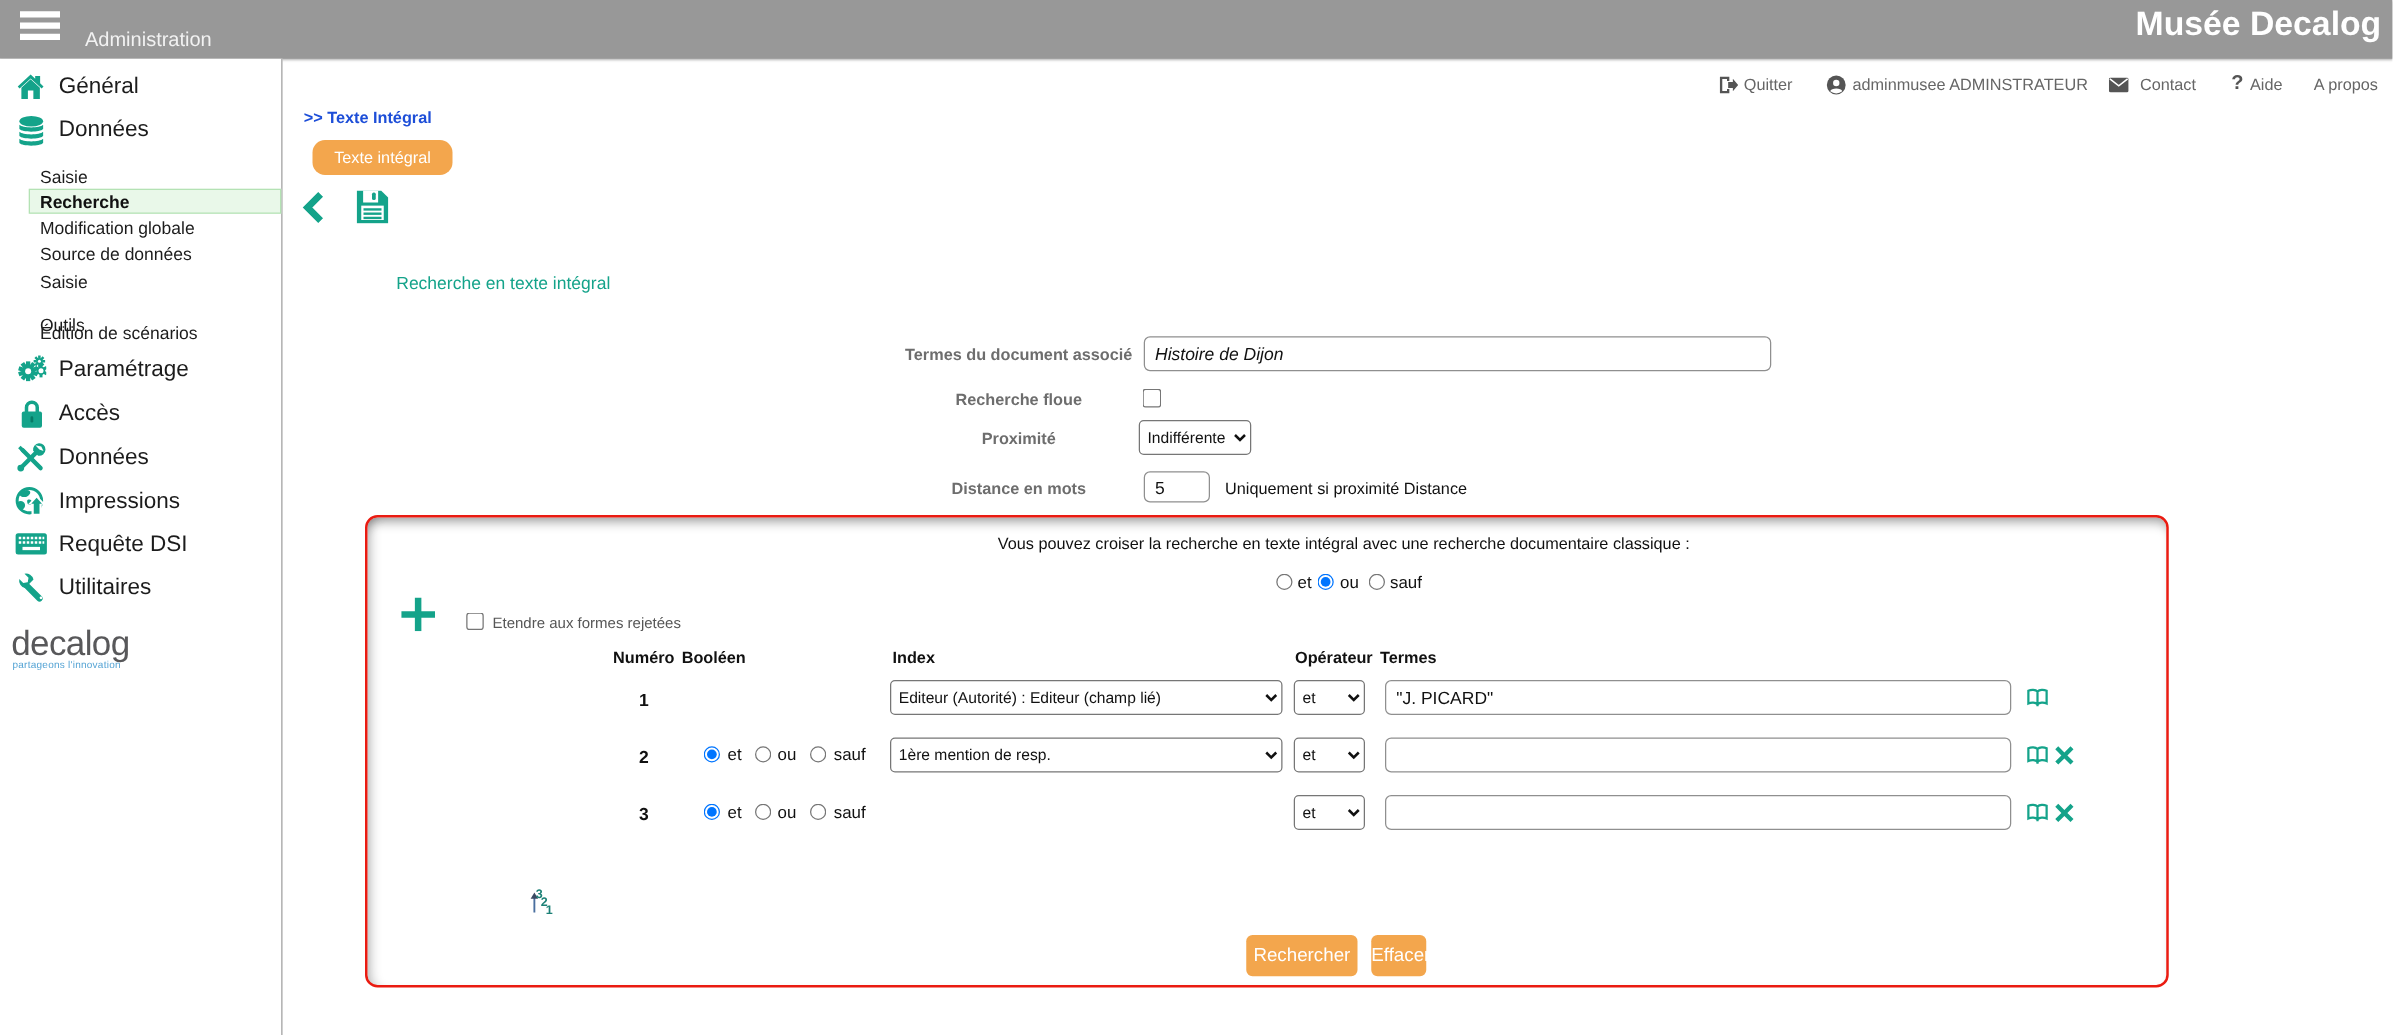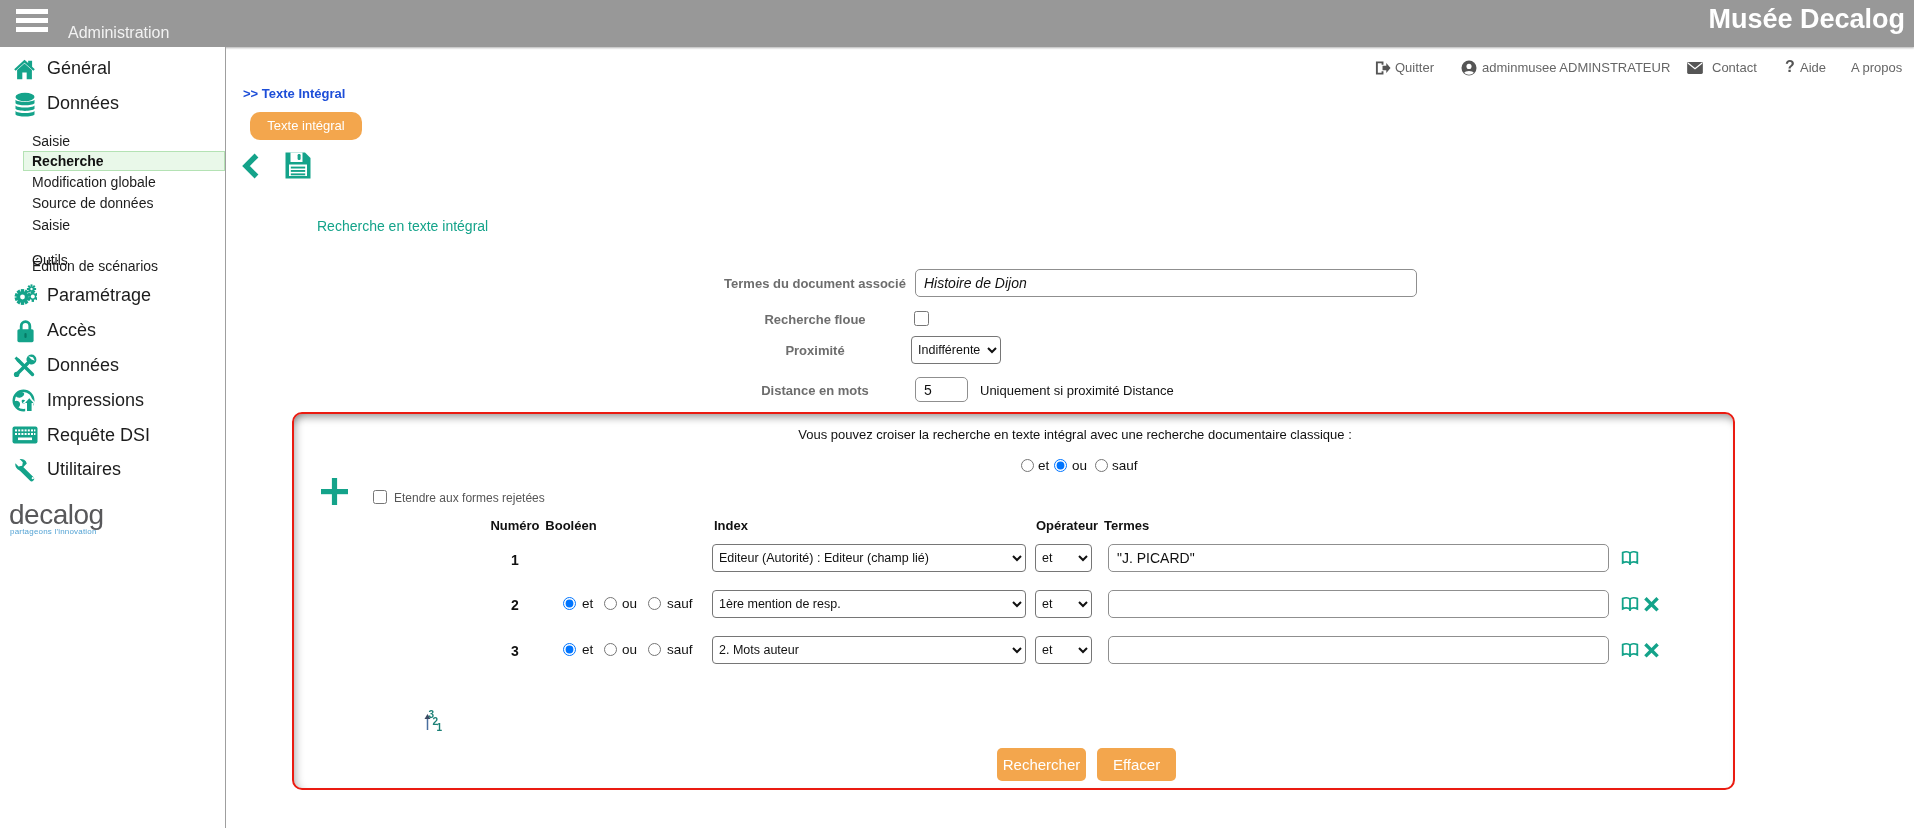--- a/index.html
+++ b/index.html
@@ -309,35 +309,34 @@
     <path d="M2.2 4.4 4.6 2 9.5 6.9 14.4 2 16.8 4.4 11.9 9.3 16.8 14.2 14.4 16.6 9.5 11.7 4.6 16.6 2.2 14.2 7.1 9.3Z" fill="#14a38a"></path>
   </svg>
 
   <div class="num" style="left:515px;top:643px;">3</div>
   <input type="radio" name="g3" checked="" class="abs" style="left: 563px; top: 643px; width: 13px; height: 13px;">
   <div class="rlb" style="left:582px;top:642px;">et</div>
   <input type="radio" name="g3" class="abs" style="left: 604px; top: 643px; width: 13px; height: 13px;">
   <div class="rlb" style="left:622px;top:642px;">ou</div>
   <input type="radio" name="g3" class="abs" style="left: 648px; top: 643px; width: 13px; height: 13px;">
   <div class="rlb" style="left:667px;top:642px;">sauf</div>
-  <select class="abs" style="left:712px;top:636px;width:314px;"><option>2. Mots auteur</option></select>
   <select class="abs" style="left:1035px;top:636px;width:57px;"><option>et</option></select>
   <input type="text" class="abs" style="left: 1108px; top: 636px; width: 501px;">
   <svg class="abs" style="left:1621px;top:642px" width="18" height="16" viewBox="0 0 18 16">
     <path d="M9 3.2 C7.4 1.6 4 1.5 1.7 2.6 V12.8 C4 11.8 7.4 11.9 9 13.4 C10.6 11.9 14 11.8 16.3 12.8 V2.6 C14 1.5 10.6 1.6 9 3.2 V13.4" fill="none" stroke="#14a38a" stroke-width="1.8"></path>
     <path d="M9 13.4 L9 15" stroke="#14a38a" stroke-width="1.8"></path>
   </svg>
   <svg class="abs" style="left:1642px;top:641px" width="19" height="18" viewBox="0 0 19 18">
     <path d="M2.2 4.4 4.6 2 9.5 6.9 14.4 2 16.8 4.4 11.9 9.3 16.8 14.2 14.4 16.6 9.5 11.7 4.6 16.6 2.2 14.2 7.1 9.3Z" fill="#14a38a"></path>
   </svg>
 
   <svg class="abs" style="left:420px;top:702px" width="24" height="32" viewBox="0 0 24 32">
     <line x1="7.5" y1="16" x2="7.5" y2="28" stroke="#4a6f9f" stroke-width="1.5"></line>
     <path d="M7.5 12 L10.5 17 H4.5 Z" fill="#3b4a63"></path>
     <text x="8.5" y="16" font-family="Liberation Sans" font-size="10" font-weight="bold" fill="#1c8076">3</text>
     <text x="12.5" y="22.5" font-family="Liberation Sans" font-size="10" font-weight="bold" fill="#1c8076">2</text>
     <text x="16.5" y="29" font-family="Liberation Sans" font-size="10" font-weight="bold" fill="#1c8076">1</text>
   </svg>
 
   <div class="btn" style="left:997px;top:748px;width:89px;height:33px;line-height:33px;">Rechercher</div>
-  <div class="btn" style="left:1097px;top:748px;width:79px;height:33px;line-height:33px;">Effacer</div>
+  <div class="btn" style="left:1097px;top:748px;width:44px;height:33px;line-height:33px;">Effacer</div>
 
 </div>
 
 </body></html>

